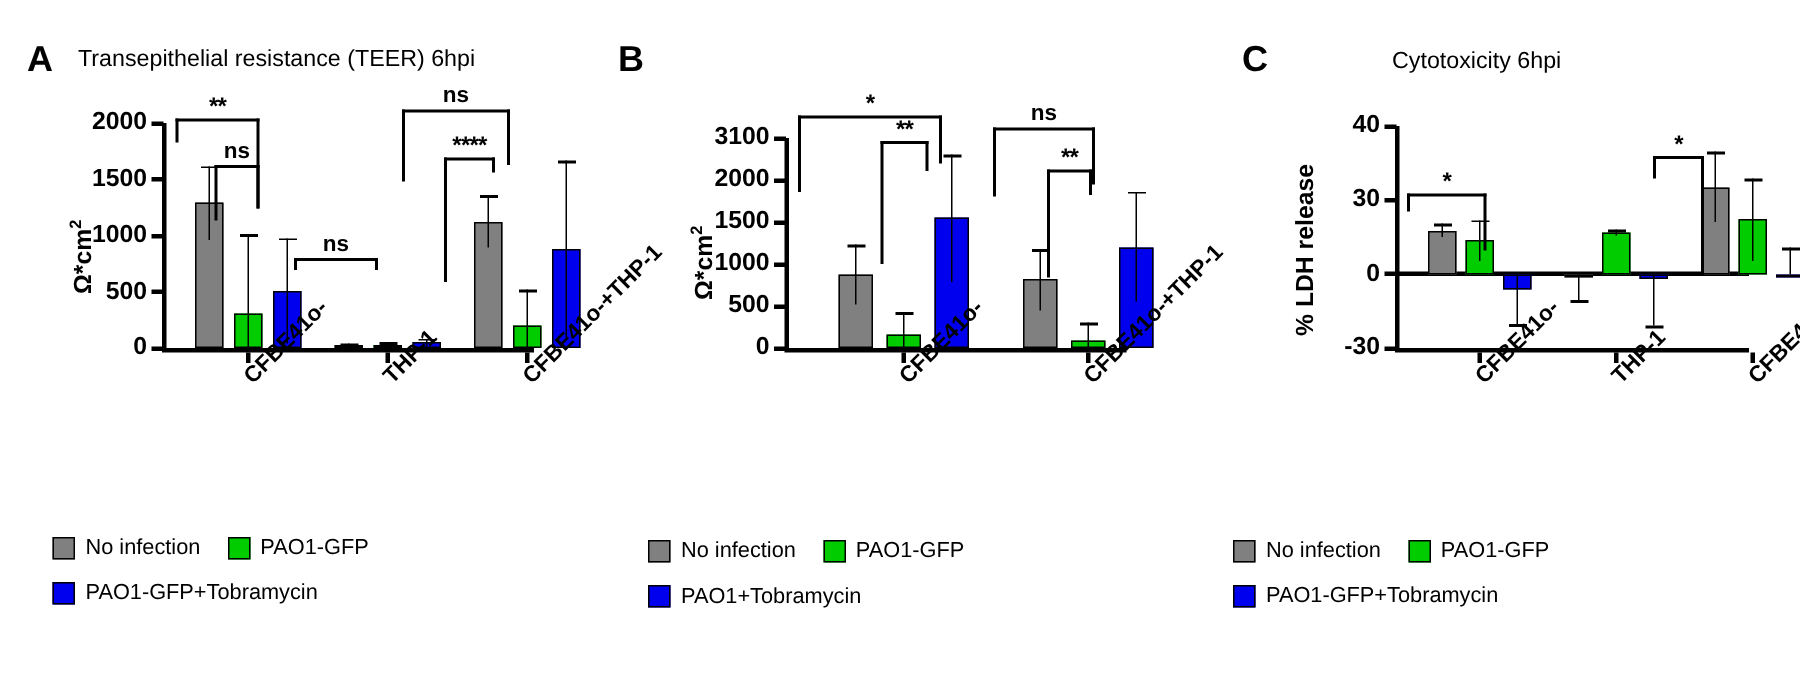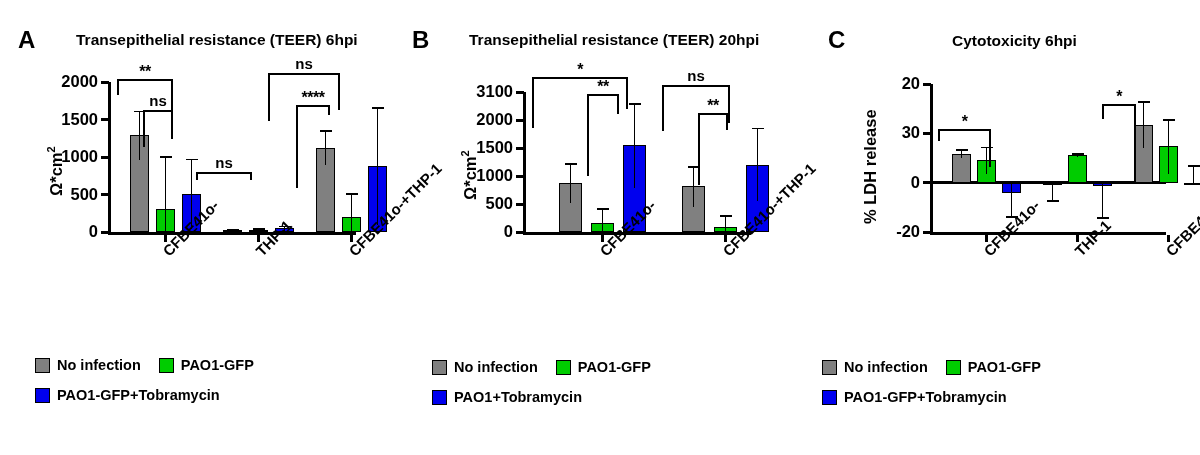--- a/index.html
+++ b/index.html
@@ -10,23 +10,22 @@
   }
   .panel{position:absolute;top:0;height:455px;}
   #panel-a{left:0;width:400px;}
   #panel-b{left:400px;width:400px;}
   #panel-c{left:800px;width:400px;}
 
   .panel-letter{
     position:absolute;font-size:24px;font-weight:bold;line-height:1;
   }
   .panel-title{
-    position:absolute;font-size:15.5px;font-weight:bold;line-height:1;
+    position:absolute;font-size:15.5px;font-weight:normal;line-height:1;
     white-space:nowrap;
-    margin-left:24px;
   }
 
   .plot{position:absolute;}
   .axis-line{position:absolute;background:#000;}
   .tick{position:absolute;background:#000;height:3px;}
   .xtick{position:absolute;background:#000;width:3px;height:7px;}
   .ytick-label{
     position:absolute;font-size:16.5px;font-weight:bold;line-height:1;
     text-align:right;white-space:nowrap;
   }
@@ -45,21 +44,21 @@
   .errcap{position:absolute;background:#000;height:1.6px;}
 
   .sig-h{position:absolute;background:#000;height:1.8px;}
   .sig-v{position:absolute;background:#000;width:1.8px;}
   .sig-label{
     position:absolute;font-size:15px;font-weight:bold;line-height:1;
     white-space:nowrap;text-align:center;
   }
   .sig-star{font-size:16px;letter-spacing:-0.5px;}
 
-  .legend{position:absolute;font-size:14px;line-height:1;font-weight:bold;}
+  .legend{position:absolute;font-size:14px;line-height:1;}
   .legend-row{position:absolute;display:flex;align-items:center;white-space:nowrap;}
   .swatch{
     width:15px;height:15px;border:1.6px solid #000;box-sizing:border-box;
     display:inline-block;margin-right:7px;flex:0 0 auto;
   }
   .legend-text{font-size:14.5px;}
   .legend-gap{display:inline-block;width:18px;}
 </style>
 </head>
 <body>
@@ -153,21 +152,20 @@
         <div style="display:flex;align-items:center;">
           <div class="swatch" style="background:#0000ee;"></div>
           <div class="legend-text">PAO1-GFP+Tobramycin</div>
         </div>
       </div>
     </div>
 </div>
 
 <div class="panel" id="panel-b">
   <div class="panel-letter" style="left:12px;top:28px;">B</div>
-  <div class="panel-title" style="left:45px;top:32px;">Transepithelial resistance (TEER) 20hpi</div>
 
   <div class="plot" id="plot-b" style="left:0;top:0;width:400px;height:455px;">
       <div class="axis-line" style="left:123px;top:92px;width:3.2px;height:140px;"></div>
       <div class="axis-line" style="left:123px;top:232px;width:228px;height:3.2px;"></div>
       <div class="tick" style="left:116px;top:230.5px;width:8px;"></div>
       <div class="ytick-label" style="left:51px;top:223px;width:62px;">0</div>
       <div class="tick" style="left:116px;top:202.5px;width:8px;"></div>
       <div class="ytick-label" style="left:51px;top:195px;width:62px;">500</div>
       <div class="tick" style="left:116px;top:174.5px;width:8px;"></div>
       <div class="ytick-label" style="left:51px;top:167px;width:62px;">1000</div>
@@ -224,44 +222,44 @@
           <div class="swatch" style="background:#808080;"></div>
           <div class="legend-text">No infection</div>
         </div>
         <div class="legend-gap"></div>
         <div style="display:flex;align-items:center;">
           <div class="swatch" style="background:#00cc00;"></div>
           <div class="legend-text">PAO1-GFP</div>
         </div>
       </div>
       <div class="legend-row" style="left:32px;top:390px;">
-        <div style="display:flex;align-items:flex-start;">
+        <div style="display:flex;align-items:flex-end;">
           <div class="swatch" style="background:#0000ee;"></div>
           <div class="legend-text">PAO1+Tobramycin</div>
         </div>
       </div>
     </div>
 </div>
 
 <div class="panel" id="panel-c">
   <div class="panel-letter" style="left:28px;top:28px;">C</div>
   <div class="panel-title" style="left:128px;top:33px;">Cytotoxicity 6hpi</div>
 
   <div class="plot" id="plot-c" style="left:0;top:0;width:400px;height:455px;">
       <div class="axis-line" style="left:130px;top:84px;width:3.2px;height:148px;"></div>
       <div class="axis-line" style="left:130px;top:232px;width:236px;height:3.2px;"></div>
       <div class="axis-line" style="left:130px;top:181.16666666666669px;width:236px;height:3px;"></div>
       <div class="tick" style="left:123px;top:230.5px;width:8px;"></div>
-      <div class="ytick-label" style="left:58px;top:223px;width:62px;">-20</div>
+      <div class="ytick-label" style="left:58px;top:223px;width:62px;">-30</div>
       <div class="tick" style="left:123px;top:181.16666666666669px;width:8px;"></div>
       <div class="ytick-label" style="left:58px;top:173.66666666666669px;width:62px;">0</div>
       <div class="tick" style="left:123px;top:131.83333333333334px;width:8px;"></div>
       <div class="ytick-label" style="left:58px;top:124.33333333333334px;width:62px;">30</div>
       <div class="tick" style="left:123px;top:82.5px;width:8px;"></div>
-      <div class="ytick-label" style="left:58px;top:75px;width:62px;">20</div>
+      <div class="ytick-label" style="left:58px;top:75px;width:62px;">40</div>
       <div class="ylabel" style="left:62px;top:224px;">% LDH release</div>
       <div class="bar" style="left:152px;top:153.56px;width:19px;height:29.106666666666683px;background:#808080;"></div>
       <div class="err" style="left:160.7px;top:149.12px;height:8.879999999999995px;"></div>
       <div class="errcap" style="left:155.5px;top:149.12px;width:12px;"></div>
       <div class="bar" style="left:177px;top:160.46666666666667px;width:19px;height:22.200000000000017px;background:#00cc00;"></div>
       <div class="err" style="left:185.7px;top:146.9px;height:27.133333333333326px;"></div>
       <div class="errcap" style="left:180.5px;top:146.9px;width:12px;"></div>
       <div class="bar" style="left:202px;top:182.66666666666669px;width:19px;height:10.606666666666655px;background:#0000ee;"></div>
       <div class="err" style="left:210.7px;top:182.66666666666669px;height:33.79333333333332px;"></div>
       <div class="errcap" style="left:205.5px;top:216.46px;width:12px;"></div>

